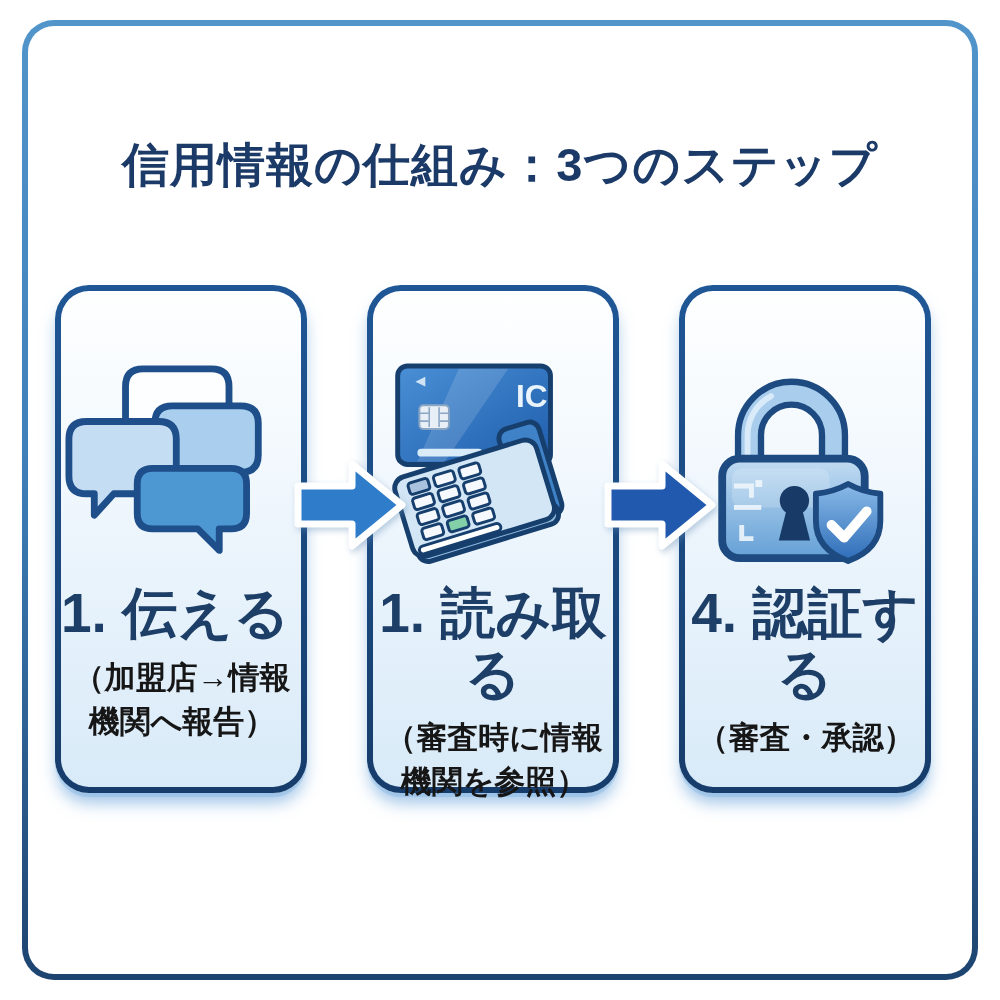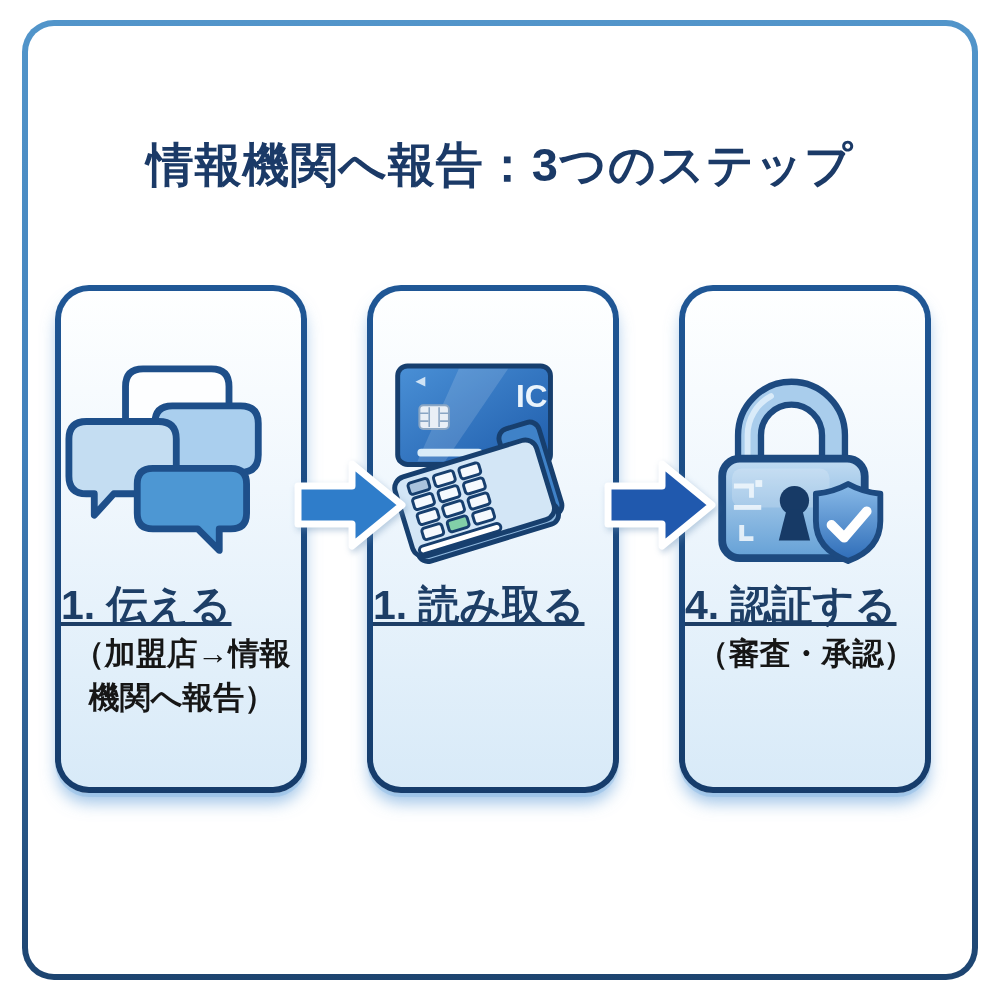--- a/index.html
+++ b/index.html
@@ -41,42 +41,42 @@
   }
   .card1{left:55px;}
   .card2{left:367px;}
   .card3{left:679px;}
   .icon-box{
     height:212px;width:212px;display:flex;align-items:center;justify-content:center;
     flex-shrink:0;
   }
   .step-heading{
     margin-top:14px;
-    font-size:41px;font-weight:800;color:#1d3e66;text-align:center;line-height:1.1;text-decoration:underline;
+    font-size:55px;font-weight:800;color:#1d3e66;text-align:center;line-height:1.1;
   }
   .step-caption{
-    margin-top:4px;width:242px;
+    margin-top:12px;width:242px;
     font-size:31px;font-weight:700;color:#161616;text-align:center;line-height:1.42;
   }
   .arrow{
     position:absolute;top:456px;width:112px;height:98px;z-index:5;
     filter:drop-shadow(2px 3px 3px rgba(100,140,180,.40));
   }
   .arrow1{left:294px;}
   .arrow2{left:604px;}
   svg text{font-family:"Liberation Sans","DejaVu Sans",sans-serif;}
 </style>
 </head>
 <body>
 
 <div class="frame">
   <div class="frame-inner"></div>
 </div>
 
-<div class="title">情報機関へ報告：3つのステップ</div>
+<div class="title">信用情報の仕組み：3つのステップ</div>
 
 <div class="card card1">
   <div class="card-inner">
     <div class="icon-box">
       <svg width="205" height="205" viewBox="0 0 210 210">
         <g stroke="#1e4f8a" stroke-width="7" stroke-linejoin="round">
 
           <path transform="translate(62,8)" fill="#fdfeff" d="M18,0 H88 Q106,0 106,18 V52 Q106,70 88,70 H44 L24,92 V70 H18 Q0,70 0,52 V18 Q0,0 18,0 Z"></path>
 
           <path transform="translate(92,46)" fill="#aacfee" d="M18,0 H88 Q106,0 106,18 V50 Q106,68 88,68 H78 V90 L56,68 H18 Q0,68 0,50 V18 Q0,0 18,0 Z"></path>
@@ -135,20 +135,21 @@
             <rect x="68" y="40" width="21" height="12" rx="3" fill="#f5f9fd"></rect>
             <rect x="14" y="56" width="21" height="12" rx="3" fill="#f5f9fd"></rect>
             <rect x="41" y="56" width="21" height="12" rx="3" fill="#82cfa8"></rect>
             <rect x="68" y="56" width="21" height="12" rx="3" fill="#f5f9fd"></rect>
           </g>
           <rect x="6" y="73" width="86" height="8" rx="4" fill="#ffffff" stroke="#173f6e" stroke-width="3"></rect>
         </g>
       </svg>
     </div>
     <div class="step-heading">1. 読み取る</div>
+    <div class="step-caption">（審査時に情報機関を参照）</div>
   </div>
 </div>
 
 <div class="card card3">
   <div class="card-inner">
     <div class="icon-box">
       <svg width="205" height="205" viewBox="0 0 210 210">
         <defs>
           <linearGradient id="lockGrad" x1="0" y1="0" x2="0" y2="1">
             <stop offset="0" stop-color="#c2dcf2"></stop>

